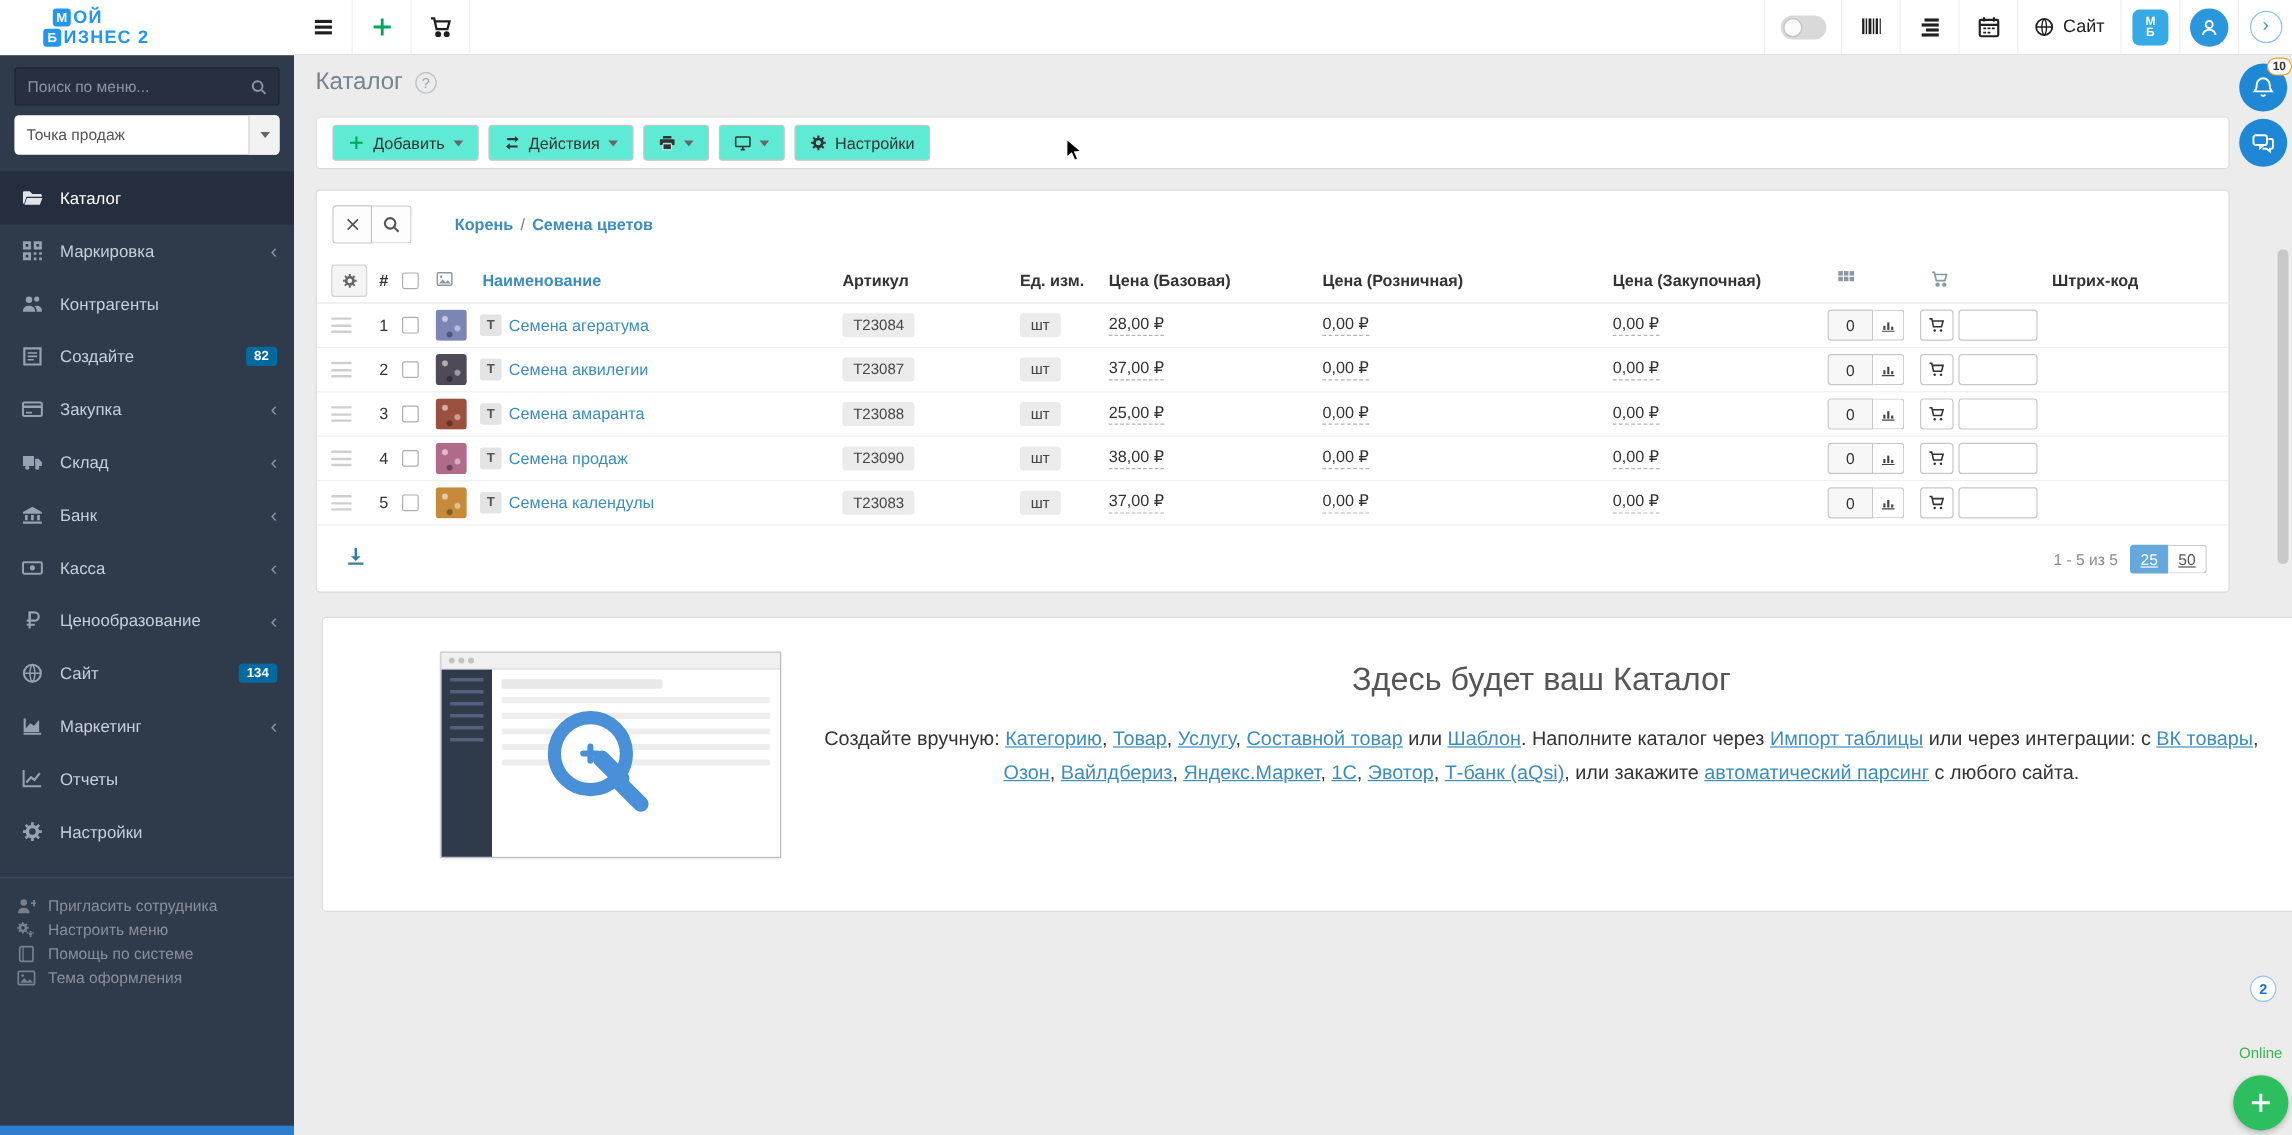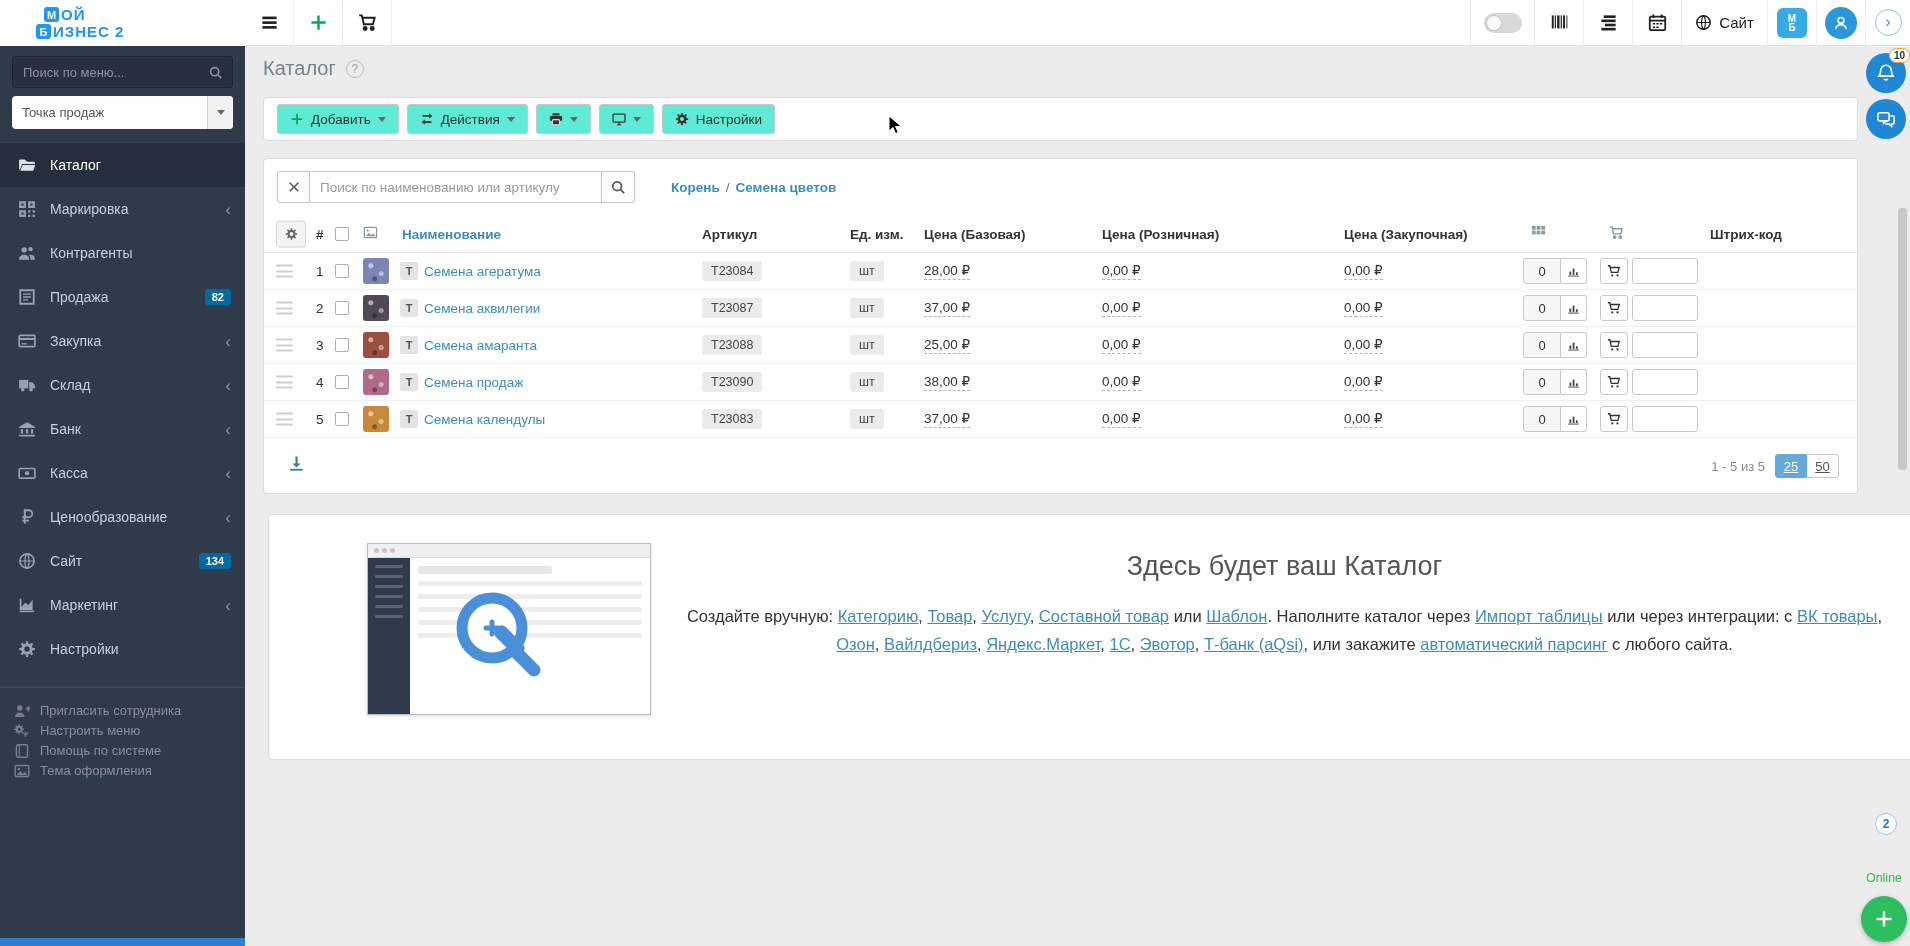--- a/index.html
+++ b/index.html
@@ -211,21 +211,21 @@
         </span>
         <span class="mi-label">Контрагенты</span>
       </div>
       <div class="mi">
         <span class="ic">
           <svg class="" viewBox="0 0 16 16" fill="currentColor">
             <path d="M2 2h12v12H2z" fill="none" stroke="currentColor" stroke-width="1.6"></path>
             <path d="M4.5 5.5h7M4.5 8h7M4.5 10.5h4.5" stroke="currentColor" stroke-width="1.2" fill="none"></path>
           </svg>
         </span>
-        <span class="mi-label">Продажа</span>
+        <span class="mi-label">Создайте</span>
         <span class="mi-badge">82</span>
       </div>
       <div class="mi">
         <span class="ic">
           <svg class="" viewBox="0 0 16 16" fill="currentColor">
             <rect x="1" y="3" width="14" height="10" rx="1.2" fill="none" stroke="currentColor" stroke-width="1.5"></rect>
             <path d="M1 6.2h14" stroke="currentColor" stroke-width="1.8"></path>
             <path d="M3.2 10.5h4.5" stroke="currentColor" stroke-width="1.2"></path>
           </svg>
         </span>
@@ -286,20 +286,29 @@
       </div>
       <div class="mi">
         <span class="ic">
           <svg class="" viewBox="0 0 16 16" fill="currentColor">
             <path d="M1.5 12.5v-10h1.6v7.3L6.4 6l2.8 1.9 3.8-4.6v9.2z"></path>
             <path d="M1.5 13h13v1.4h-13z"></path>
           </svg>
         </span>
         <span class="mi-label">Маркетинг</span>
         <span class="mi-chev">‹</span>
+      </div>
+      <div class="mi">
+        <span class="ic">
+          <svg class="" viewBox="0 0 16 16" fill="currentColor">
+            <path d="M1.5 1.5v12h13" fill="none" stroke="currentColor" stroke-width="1.5"></path>
+            <path d="M3.5 10.8L7 6.8l2.5 2 4-5" fill="none" stroke="currentColor" stroke-width="1.6"></path>
+          </svg>
+        </span>
+        <span class="mi-label">Отчеты</span>
       </div>
       <div class="mi">
         <span class="ic">
           <svg class="" viewBox="0 0 16 16" fill="currentColor">
             <path fill-rule="evenodd" d="M7 1h2v2.1a5 5 0 0 1 1.8.75l1.5-1.5 1.4 1.4-1.5 1.5A5 5 0 0 1 13 7h2v2h-2.1a5 5 0 0 1-.75 1.8l1.5 1.5-1.4 1.4-1.5-1.5a5 5 0 0 1-1.75.7V15H7v-2.1a5 5 0 0 1-1.8-.75l-1.5 1.5-1.4-1.4 1.5-1.5A5 5 0 0 1 3.1 9H1V7h2.1a5 5 0 0 1 .75-1.8l-1.5-1.5 1.4-1.4 1.5 1.5A5 5 0 0 1 7 3.1zM8 5.6A2.4 2.4 0 1 0 8 10.4 2.4 2.4 0 0 0 8 5.6z"></path>
           </svg>
         </span>
         <span class="mi-label">Настройки</span>
       </div>
     </nav>
@@ -471,21 +480,20 @@
   </button>
 </div>
 
 <div class="card table-card">
   <div class="filter-row">
     <span class="sq-btn first">
       <svg viewBox="0 0 16 16" fill="currentColor">
           <path d="M3 1.6L8 6.6l5-5L14.4 3l-5 5 5 5-1.4 1.4-5-5-5 5L1.6 13l5-5-5-5z"></path>
         </svg>
     </span>
-    <input class="filter-input" placeholder="Поиск по наименованию или артикулу" style="">
     <span class="sq-btn last">
       <svg viewBox="0 0 16 16" fill="none" stroke="currentColor" stroke-width="2" style="width:14px;height:14px;">
           <circle cx="7" cy="7" r="5"></circle>
           <path d="M11 11l4 4"></path>
         </svg>
     </span>
     <span class="breadcrumb">
       <a>Корень</a>
       <span class="sep">/</span>
       <a>Семена цветов</a>

